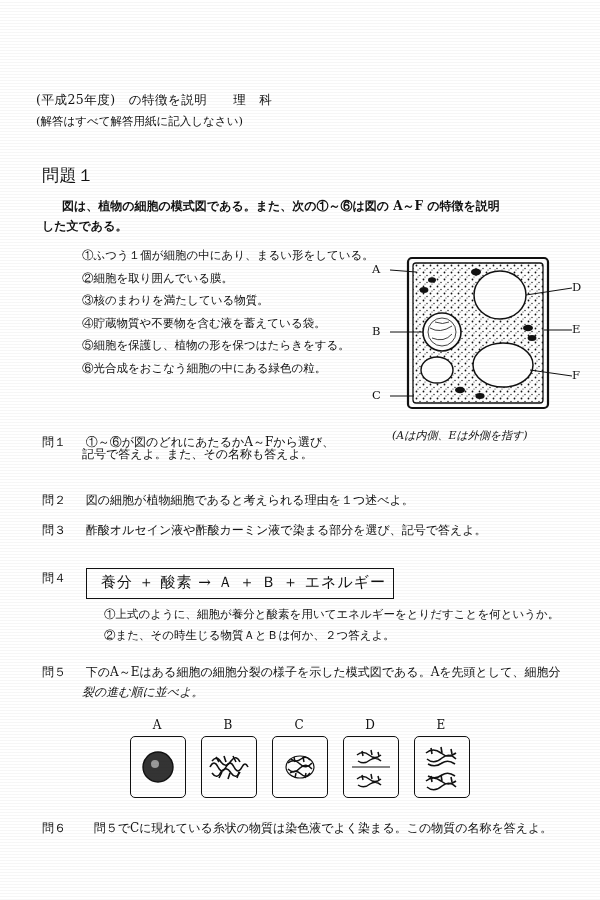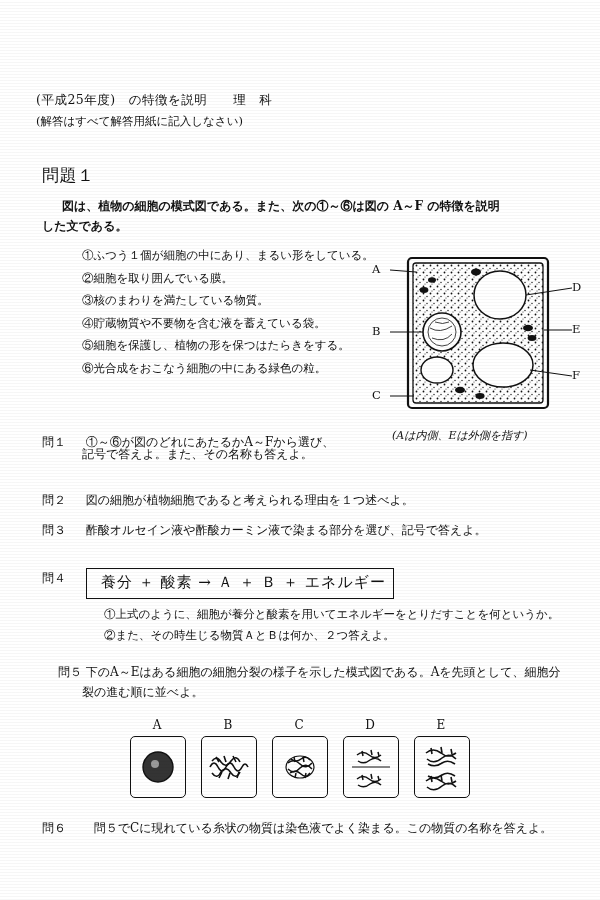--- a/index.html
+++ b/index.html
@@ -227,24 +227,24 @@
   <div class="qline" style="left:42px; top:568px;">
     <span class="q-label" style="width:40px;">問４</span>
   </div>
   <div class="eqbox">養分 ＋ 酸素 → Ａ ＋ Ｂ ＋ エネルギー</div>
   <div class="q4sub">
     <div>①上式のように、細胞が養分と酸素を用いてエネルギーをとりだすことを何というか。</div>
     <div>②また、その時生じる物質ＡとＢは何か、２つ答えよ。</div>
   </div>
 
   <div class="qline" style="left:42px; top:662px;">
-    <span class="q-label" style="width:40px;text-align:right;">問５</span>
+    <span class="q-label" style="width:40px;">問５</span>
     <span>下のA～Eはある細胞の細胞分裂の様子を示した模式図である。Aを先頭として、細胞分</span>
   </div>
-  <div class="qline" style="left:82px; top:682px;">
+  <div class="qline" style="left:82px; top:682px;font-style:italic;">
     <span>裂の進む順に並べよ。</span>
   </div>
 
   <div class="mitosis">
 
     <div class="mito-cell" style="left:0px; top:20px;">
       <svg width="54" height="60" viewBox="0 0 54 60">
         <circle cx="27" cy="30" r="15" fill="#111" opacity="0.85"></circle>
         <circle cx="27" cy="30" r="15" fill="none" stroke="#111" stroke-width="1.4"></circle>
         <circle cx="24" cy="27" r="4" fill="#fff" opacity="0.5"></circle>

